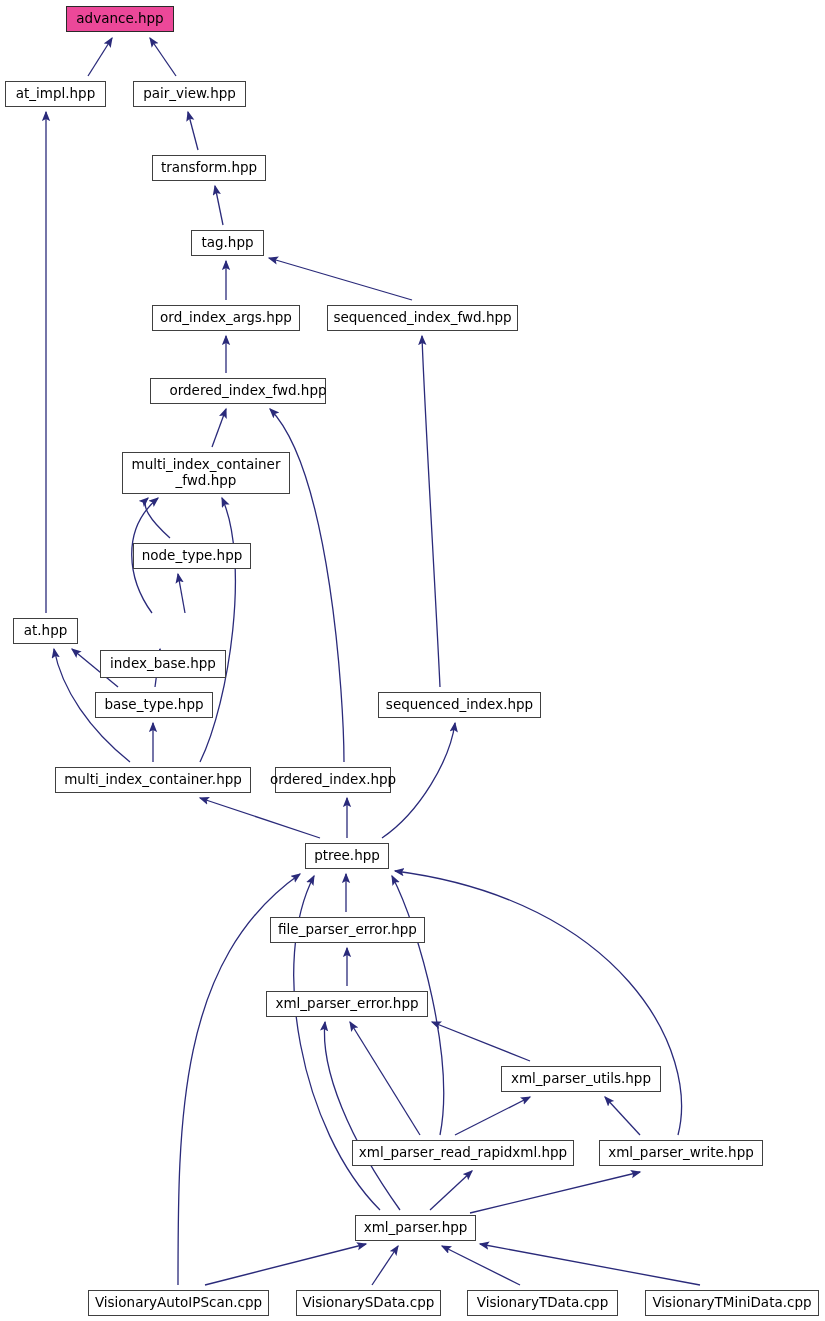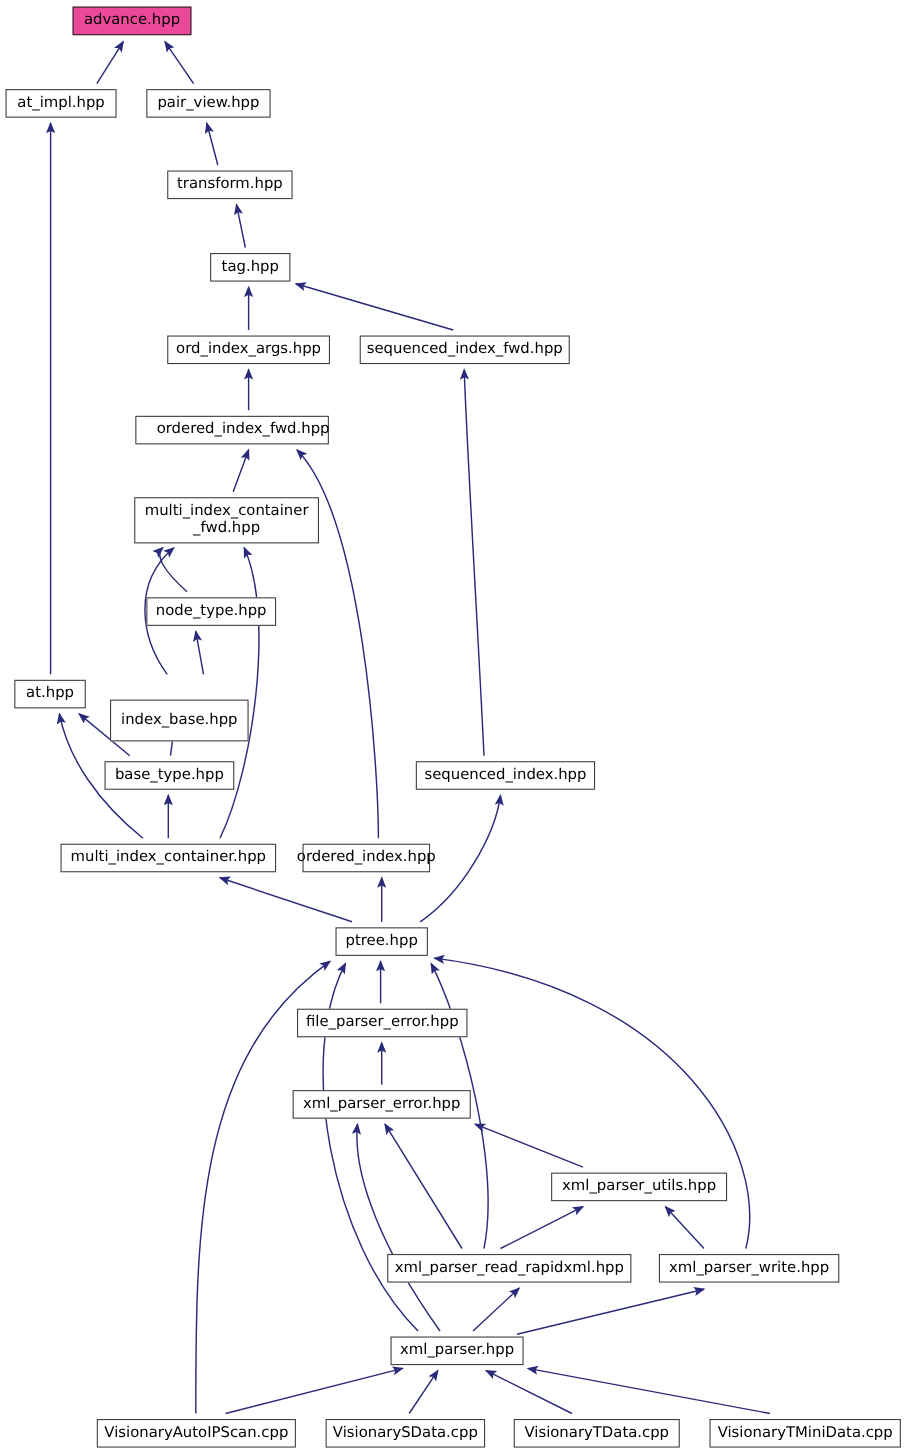--- a/index.html
+++ b/index.html
@@ -100,26 +100,26 @@
       </g>
   </svg>
   <div id="nodes-group">
       <div class="node highlight" style="left: 66px; top: 6px; width: 108px; height: 26px;"><span class="label">advance.hpp</span></div>
       <div class="node" style="left: 5px; top: 81px; width: 101px; height: 26px;"><span class="label">at_impl.hpp</span></div>
       <div class="node" style="left: 133px; top: 81px; width: 113px; height: 26px;"><span class="label">pair_view.hpp</span></div>
       <div class="node" style="left: 152px; top: 155px; width: 114px; height: 26px;"><span class="label">transform.hpp</span></div>
       <div class="node" style="left: 191px; top: 230px; width: 73px; height: 26px;"><span class="label">tag.hpp</span></div>
       <div class="node" style="left: 152px; top: 305px; width: 148px; height: 26px;"><span class="label">ord_index_args.hpp</span></div>
       <div class="node" style="left: 327px; top: 305px; width: 191px; height: 26px;"><span class="label">sequenced_index_fwd.hpp</span></div>
-      <div class="node" style="left: 123px; top: 378px; width: 176px; height: 26px; padding-left: 20px;"><span class="label">ordered_index_fwd.hpp</span></div>
+      <div class="node" style="left: 150px; top: 378px; width: 176px; height: 26px; padding-left: 20px;"><span class="label">ordered_index_fwd.hpp</span></div>
       <div class="node" style="left: 122px; top: 452px; width: 168px; height: 42px;"><span class="label">multi_index_container
 _fwd.hpp</span></div>
       <div class="node" style="left: 133px; top: 543px; width: 118px; height: 26px;"><span class="label">node_type.hpp</span></div>
       <div class="node" style="left: 13px; top: 618px; width: 65px; height: 26px;"><span class="label">at.hpp</span></div>
-      <div class="node" style="left: 100px; top: 636px; width: 126px; height: 38px;"><span class="label">index_base.hpp</span></div>
+      <div class="node" style="left: 100px; top: 650px; width: 126px; height: 28px;"><span class="label">index_base.hpp</span></div>
       <div class="node" style="left: 95px; top: 692px; width: 118px; height: 26px;"><span class="label">base_type.hpp</span></div>
       <div class="node" style="left: 378px; top: 692px; width: 163px; height: 26px;"><span class="label">sequenced_index.hpp</span></div>
       <div class="node" style="left: 55px; top: 767px; width: 196px; height: 26px;"><span class="label">multi_index_container.hpp</span></div>
       <div class="node" style="left: 275px; top: 767px; width: 116px; height: 26px;"><span class="label">ordered_index.hpp</span></div>
       <div class="node" style="left: 305px; top: 843px; width: 84px; height: 26px;"><span class="label">ptree.hpp</span></div>
       <div class="node" style="left: 270px; top: 917px; width: 155px; height: 26px;"><span class="label">file_parser_error.hpp</span></div>
       <div class="node" style="left: 266px; top: 991px; width: 162px; height: 26px;"><span class="label">xml_parser_error.hpp</span></div>
       <div class="node" style="left: 501px; top: 1066px; width: 160px; height: 26px;"><span class="label">xml_parser_utils.hpp</span></div>
       <div class="node" style="left: 352px; top: 1140px; width: 222px; height: 26px;"><span class="label">xml_parser_read_rapidxml.hpp</span></div>
       <div class="node" style="left: 599px; top: 1140px; width: 164px; height: 26px;"><span class="label">xml_parser_write.hpp</span></div>

